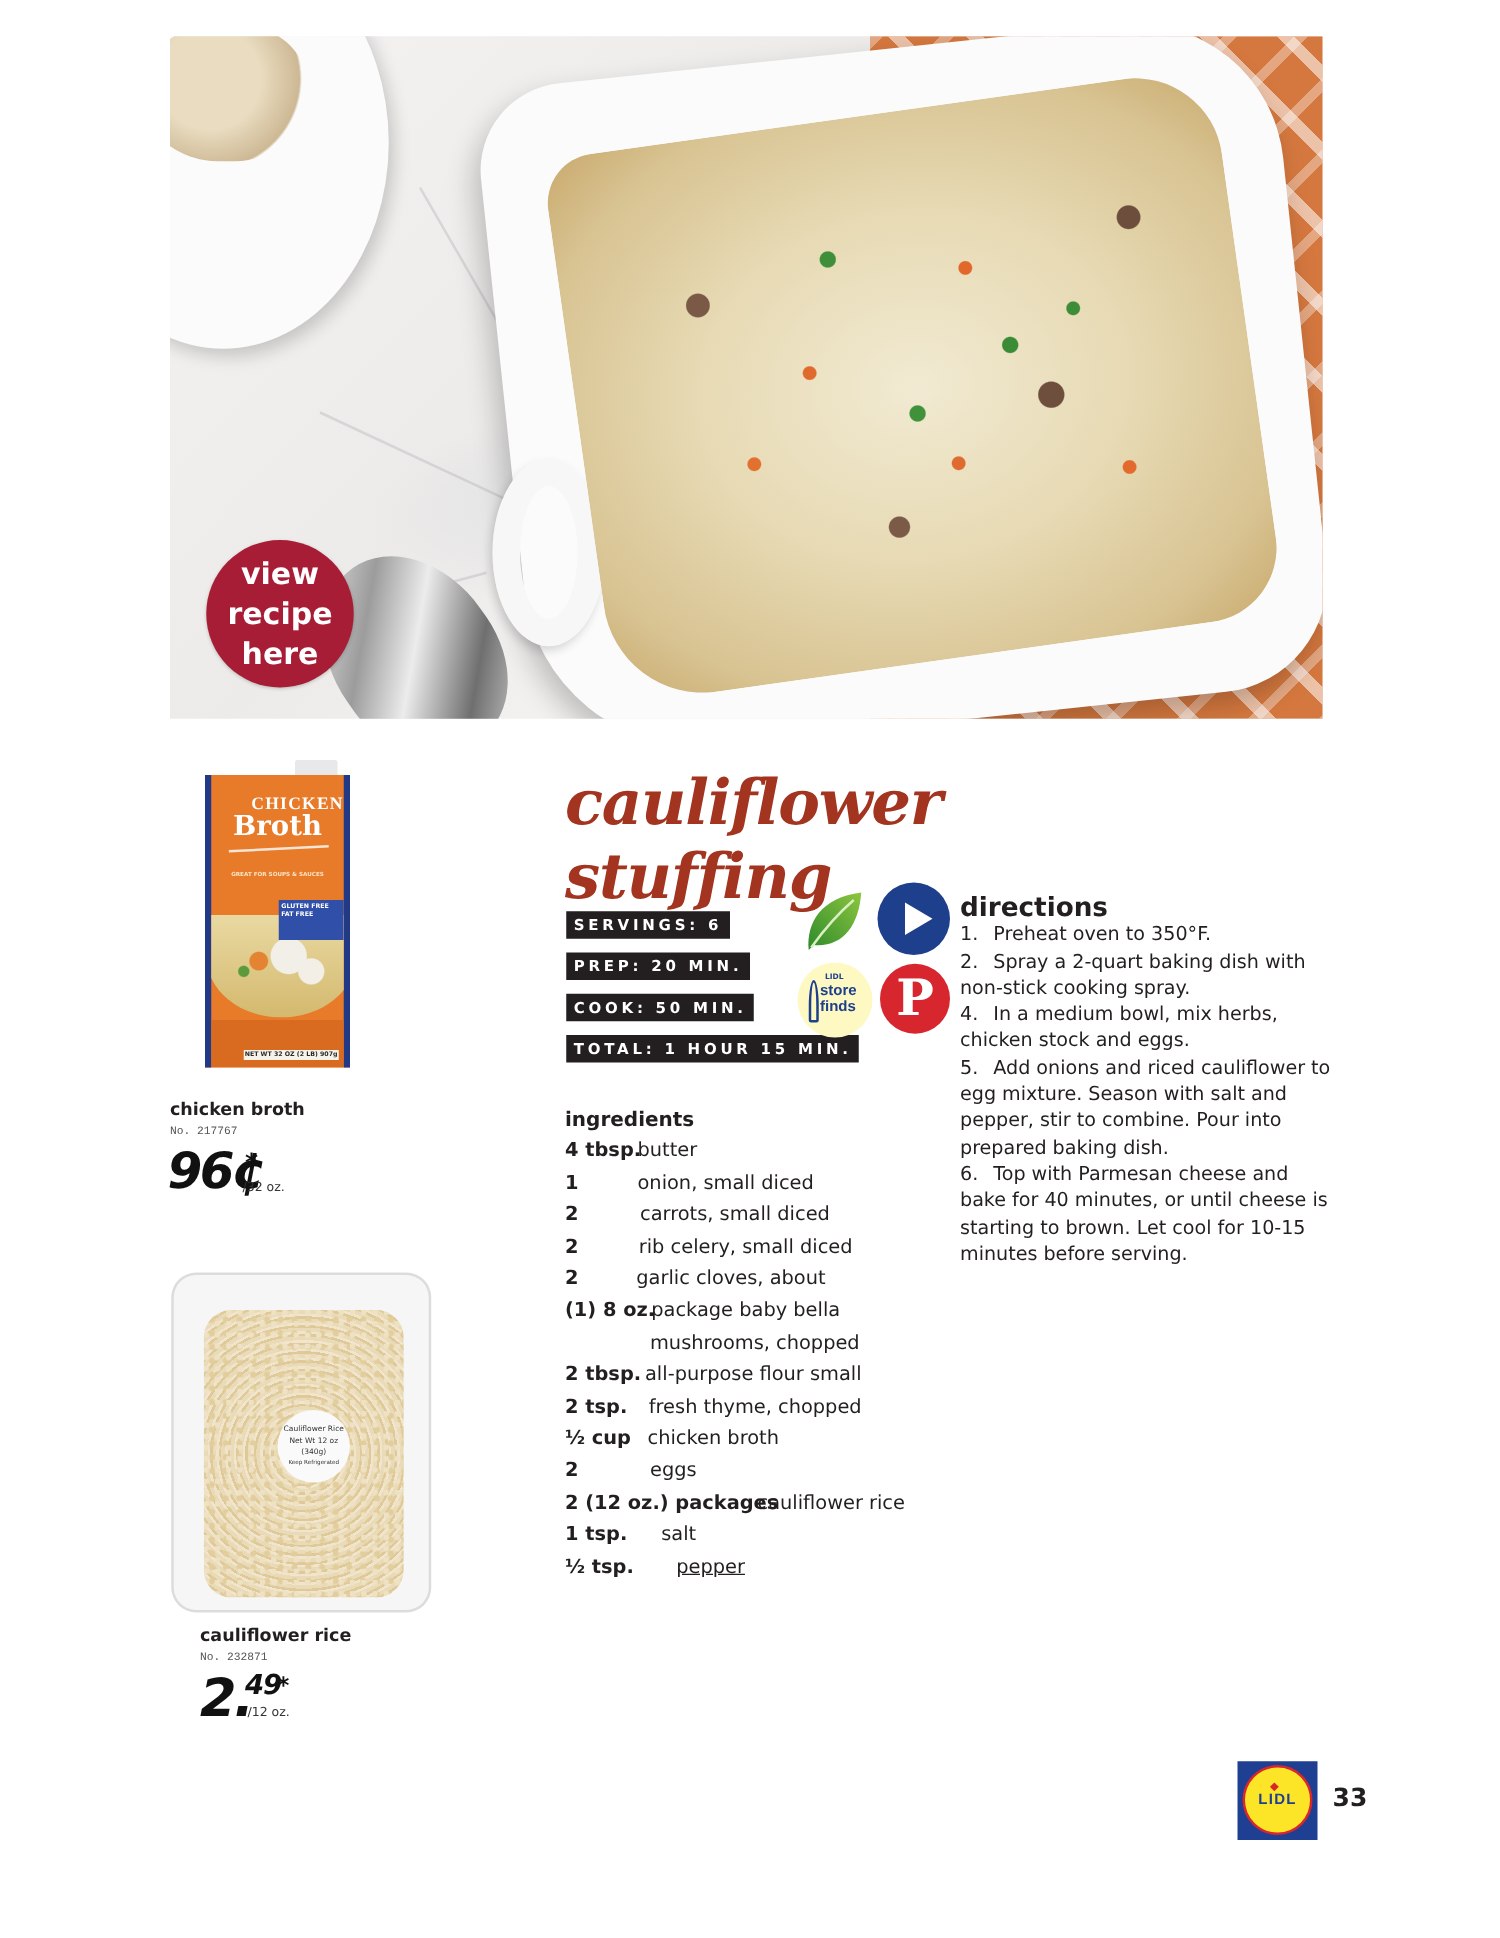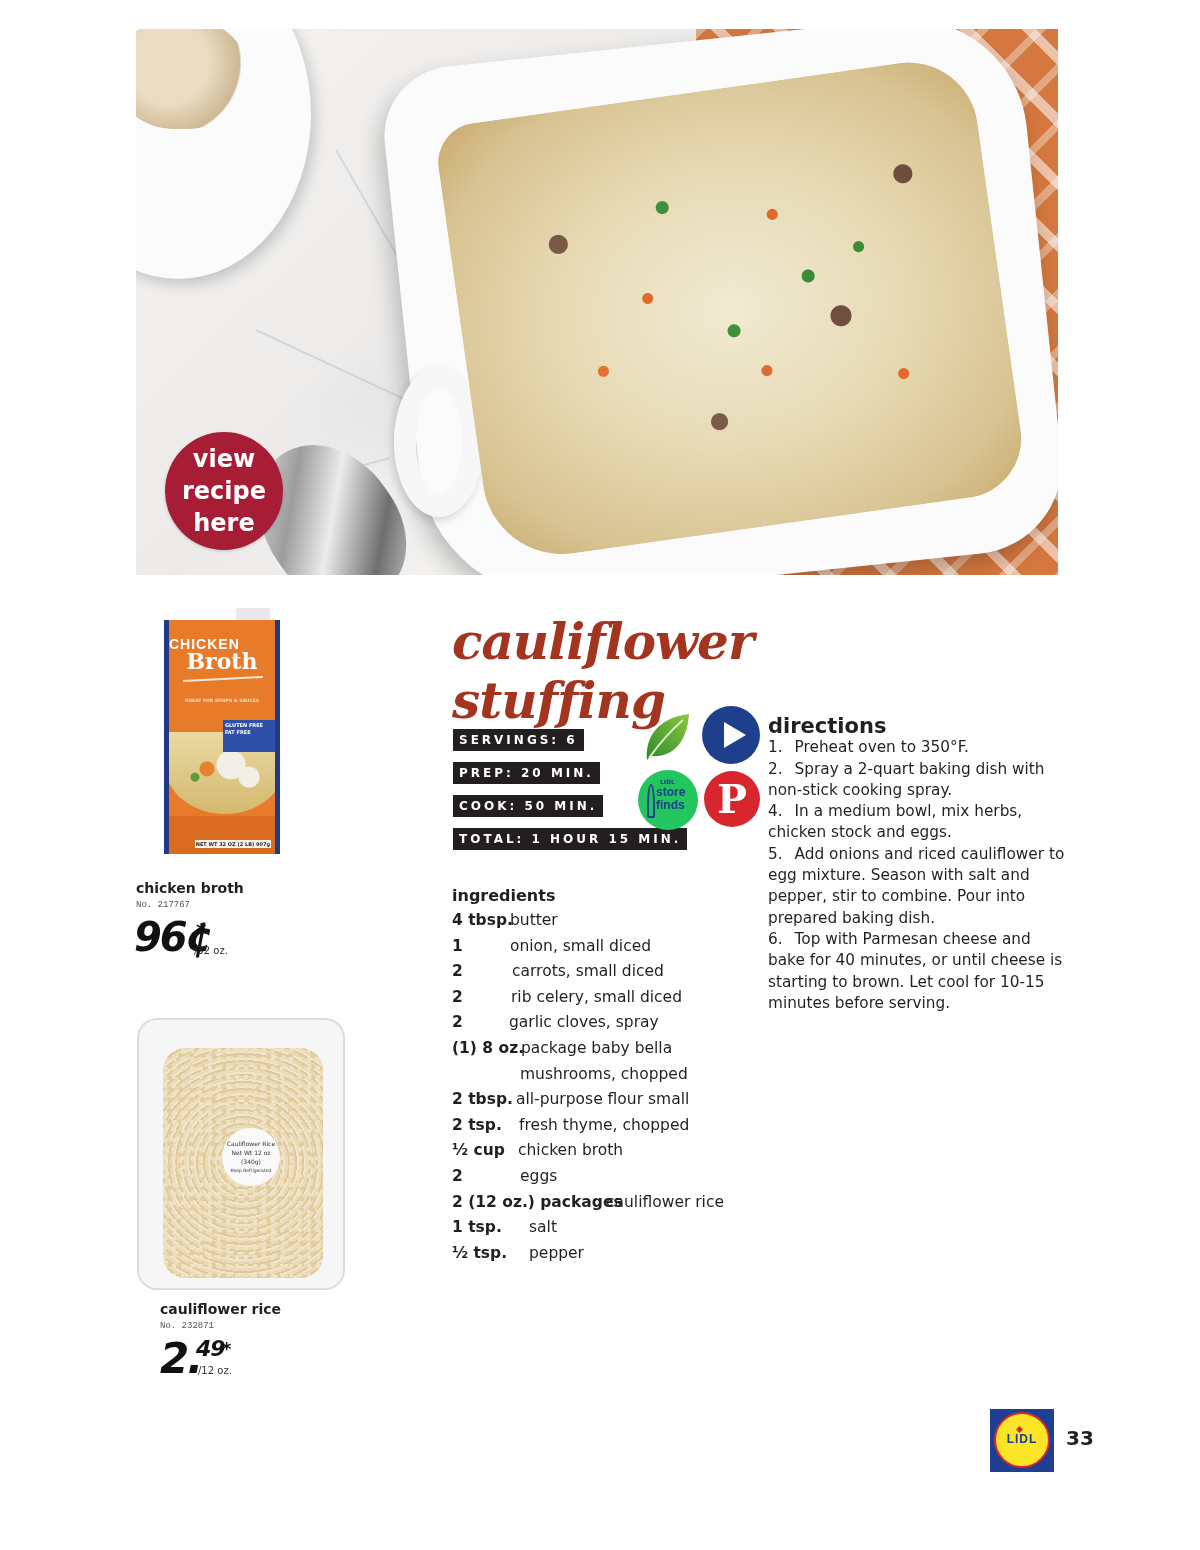--- a/index.html
+++ b/index.html
@@ -82,21 +82,21 @@
     
     .broth-box {
       position: absolute; left: 164px; top: 608px; width: 116px; height: 246px;
     }
     .broth-cap { position: absolute; left: 72px; top: 0; width: 34px; height: 14px; background: #e8e8ea; border-radius: 2px 2px 0 0; }
     .broth-body {
       position: absolute; left: 0; top: 12px; width: 116px; height: 234px;
       background: #e77b2a; border-left: 5px solid #223a86; border-right: 5px solid #223a86;
       overflow: hidden;
     }
-    .broth-title1 { position: absolute; top: 16px; width: 100%; text-align: left; color: #fff; font-weight: bold; font-size: 14px; letter-spacing: 1px; font-family: Liberation Sans, sans-serif; }
+    .broth-title1 { position: absolute; top: 16px; width: 100%; text-align: right; color: #fff; font-weight: bold; font-size: 14px; letter-spacing: 1px; font-family: Liberation Serif, serif; }
     .broth-title2 { position: absolute; top: 28px; width: 100%; text-align: center; color: #fff; font-weight: bold; font-size: 22px; font-family: "DejaVu Serif", serif; }
     .broth-line { position: absolute; top: 58px; left: 14px; width: 80px; height: 2px; background: #fff; opacity: 0.8; transform: rotate(-3deg); }
     .broth-sub { position: absolute; top: 78px; width: 100%; text-align: center; color: #fde2c4; font-size: 4.5px; font-weight: bold; line-height: 6px; }
     .broth-bowl {
       position: absolute; top: 112px; left: -4px; width: 120px; height: 82px;
       border-radius: 0 0 50% 50% / 0 0 60% 60%;
       background:
         radial-gradient(circle at 35% 45%, #e48432 0 7px, transparent 8px),
         radial-gradient(circle at 55% 40%, #f1efe8 0 14px, transparent 15px),
         radial-gradient(circle at 25% 55%, #5c9a3e 0 4px, transparent 5px),
@@ -141,21 +141,21 @@
     }
     .stat {
       position: absolute; left: 453px; height: 22px; background: #231f20; color: #ffffff;
       font-family: "DejaVu Sans", sans-serif; font-weight: bold; font-size: 12px;
       letter-spacing: 3px; line-height: 22px; padding: 0 6px;
     }
 
     .icon-leaf { position: absolute; left: 643px; top: 712px; width: 48px; height: 50px; }
     .icon-play { position: absolute; left: 702px; top: 706px; width: 58px; height: 58px; border-radius: 50%; background: #1d3f8c; cursor: pointer; }
     .icon-play::after { content: ""; position: absolute; left: 22px; top: 16px; border-left: 22px solid #fff; border-top: 13px solid transparent; border-bottom: 13px solid transparent; }
-    .icon-storefinds { position: absolute; left: 638px; top: 770px; width: 60px; height: 60px; border-radius: 50%; background: #22c55e; }
+    .icon-storefinds { position: absolute; left: 638px; top: 770px; width: 60px; height: 60px; border-radius: 50%; background: #fef9c3; }
     .sf-lidl { position: absolute; left: 22px; top: 8px; font-size: 6px; font-weight: bold; color: #1d3f8c; }
     .sf-text { position: absolute; left: 18px; top: 16px; font-size: 12px; font-weight: bold; color: #1d3f8c; line-height: 13px; font-family: "Liberation Sans", sans-serif; }
     .sf-whisk { position: absolute; left: 9px; top: 14px; width: 8px; height: 34px; border: 2px solid #1d3f8c; border-radius: 50% 50% 2px 2px / 60% 60% 2px 2px; }
     .icon-pinterest { position: absolute; left: 704px; top: 771px; width: 56px; height: 56px; border-radius: 50%; background: #d8262f; cursor: pointer; }
     .pin-p { position: absolute; left: 0; top: 0; width: 56px; height: 56px; display: flex; align-items: center; justify-content: center; color: #fff; font-family: "DejaVu Serif", serif; font-weight: bold; font-size: 40px; line-height: 56px; }
 
     .ingredients { position: absolute; left: 452px; top: 884px; width: 310px; font-family: "DejaVu Sans", sans-serif; font-size: 15.5px; color: #231f20; }
     .ing-heading { font-weight: bold; font-size: 16px; height: 24px; line-height: 24px; }
     .ing-row { position: relative; height: 25.6px; line-height: 25.6px; white-space: nowrap; }
     .ing-qty { font-weight: bold; position: absolute; left: 0; }
@@ -275,21 +275,21 @@
       <div class="ing-row">
         <span class="ing-qty">2</span>
         <span class="ing-item" style="left: 60px;">carrots, small diced</span>
       </div>
       <div class="ing-row">
         <span class="ing-qty">2</span>
         <span class="ing-item" style="left: 59px;">rib celery, small diced</span>
       </div>
       <div class="ing-row">
         <span class="ing-qty">2</span>
-        <span class="ing-item" style="left: 57px;">garlic cloves, spray</span>
+        <span class="ing-item" style="left: 57px;">garlic cloves, about</span>
       </div>
       <div class="ing-row">
         <span class="ing-qty">(1) 8 oz.</span>
         <span class="ing-item" style="left: 69px;">package baby bella</span>
       </div>
       <div class="ing-row">
         <span class="ing-qty"></span>
         <span class="ing-item" style="left: 68px;">mushrooms, chopped</span>
       </div>
       <div class="ing-row">
@@ -311,21 +311,21 @@
       <div class="ing-row">
         <span class="ing-qty">2 (12 oz.) packages</span>
         <span class="ing-item" style="left: 154px;">cauliflower rice</span>
       </div>
       <div class="ing-row">
         <span class="ing-qty">1 tsp.</span>
         <span class="ing-item" style="left: 77px;">salt</span>
       </div>
       <div class="ing-row">
         <span class="ing-qty">½ tsp.</span>
-        <span class="ing-item" style="left: 77px;">pepper</span>
+        <span class="ing-item" style="left: 89px; text-decoration: underline;">pepper</span>
       </div>
     </div>
 </div>
 
 <div class="directions">
   <div class="dir-heading">directions</div>
   <div id="dir-steps">
       <div class="dir-step"><span class="num">1.</span><span>Preheat oven to 350°F.</span></div>
       <div class="dir-step"><span class="num">2.</span><span>Spray a 2-quart baking dish with non-stick cooking spray.</span></div>
       <div class="dir-step"><span class="num">4.</span><span>In a medium bowl, mix herbs, chicken stock and eggs.</span></div>

